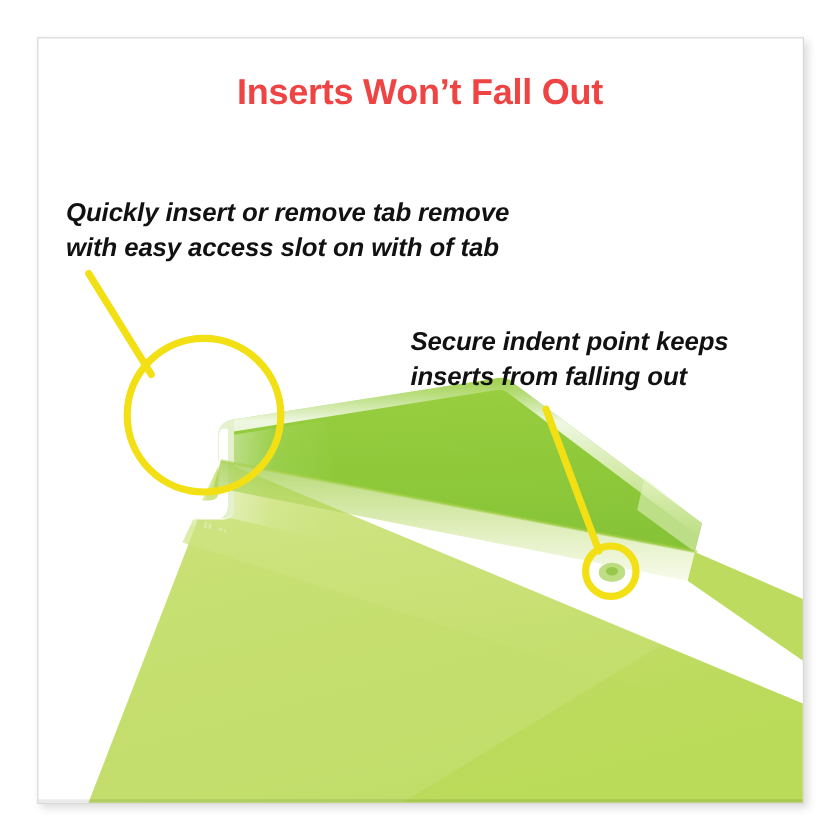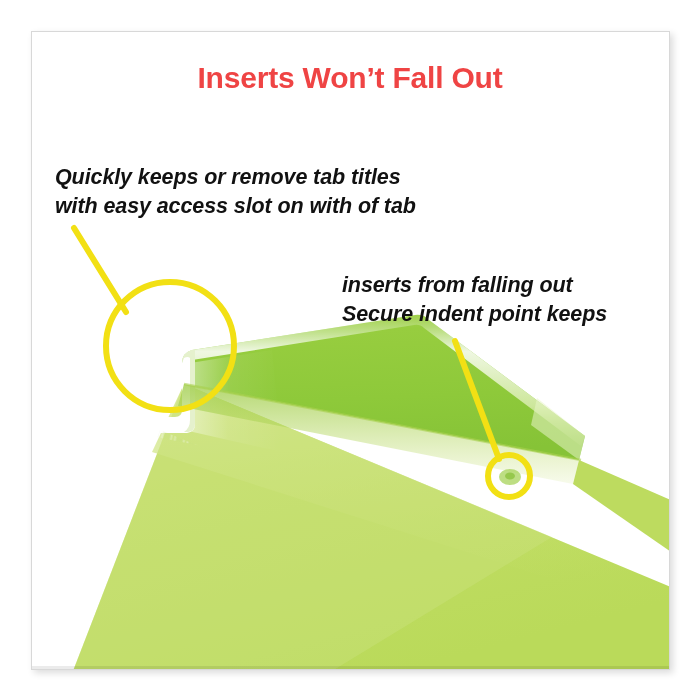--- a/index.html
+++ b/index.html
@@ -194,27 +194,27 @@
         <path d="M 547,428 L 639,468 L 639,520 L 541,452 Z" fill="#bddb5f"></path>
       </g>
     </svg>
 
     <div style="position:absolute;left:0;bottom:0;width:639px;height:3px;background:rgba(0,0,0,0.08);"></div>
   </div>
 
   <div id="headline">Inserts Won’t Fall Out</div>
 
   <div class="callout" id="callout-left">
-    <span class="ln">Quickly keeps or remove tab titles</span>
+    <span class="ln">Quickly insert or remove tab remove</span>
     <span class="ln">with easy access slot on with of tab</span>
   </div>
 
   <div class="callout" id="callout-right">
+    <span class="ln">Secure indent point keeps</span>
     <span class="ln">inserts from falling out</span>
-    <span class="ln">Secure indent point keeps</span>
   </div>
 
   <svg id="annot" viewBox="0 0 700 700">
 
     <line x1="74" y1="228" x2="126" y2="312" stroke="#f2e014" stroke-width="6" stroke-linecap="round"></line>
     <circle cx="170" cy="346" r="64" fill="none" stroke="#f2e014" stroke-width="6"></circle>
 
     <line x1="455" y1="341" x2="499" y2="459" stroke="#f2e014" stroke-width="6" stroke-linecap="round"></line>
     <circle cx="509" cy="476" r="21" fill="none" stroke="#f2e014" stroke-width="6"></circle>
   </svg>

